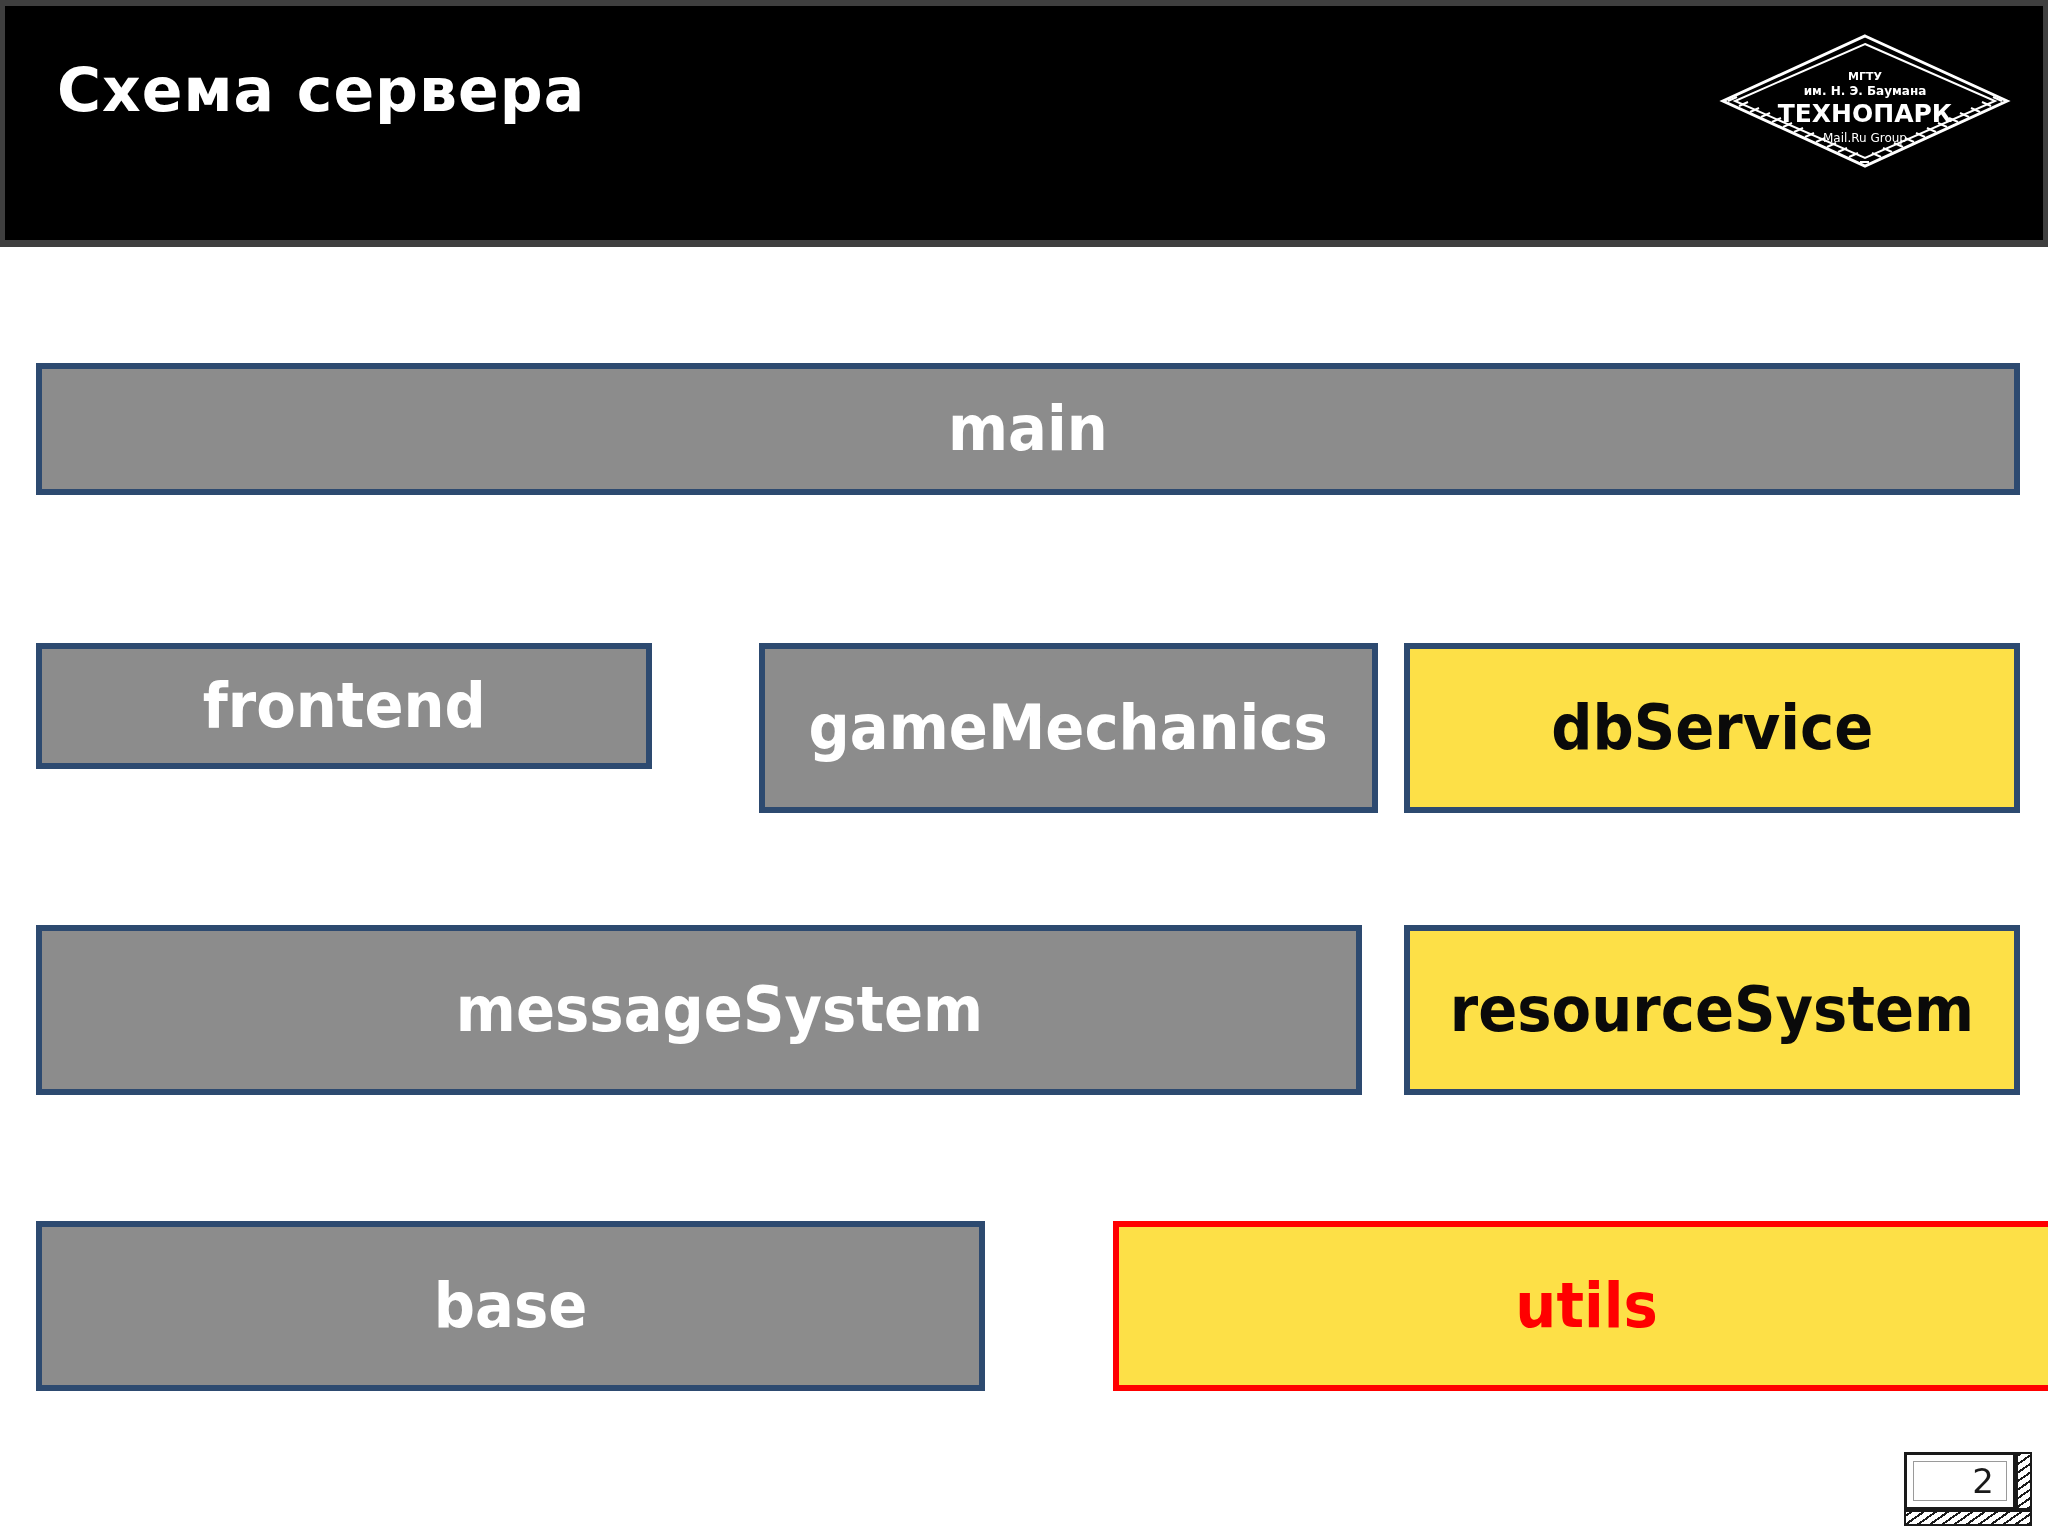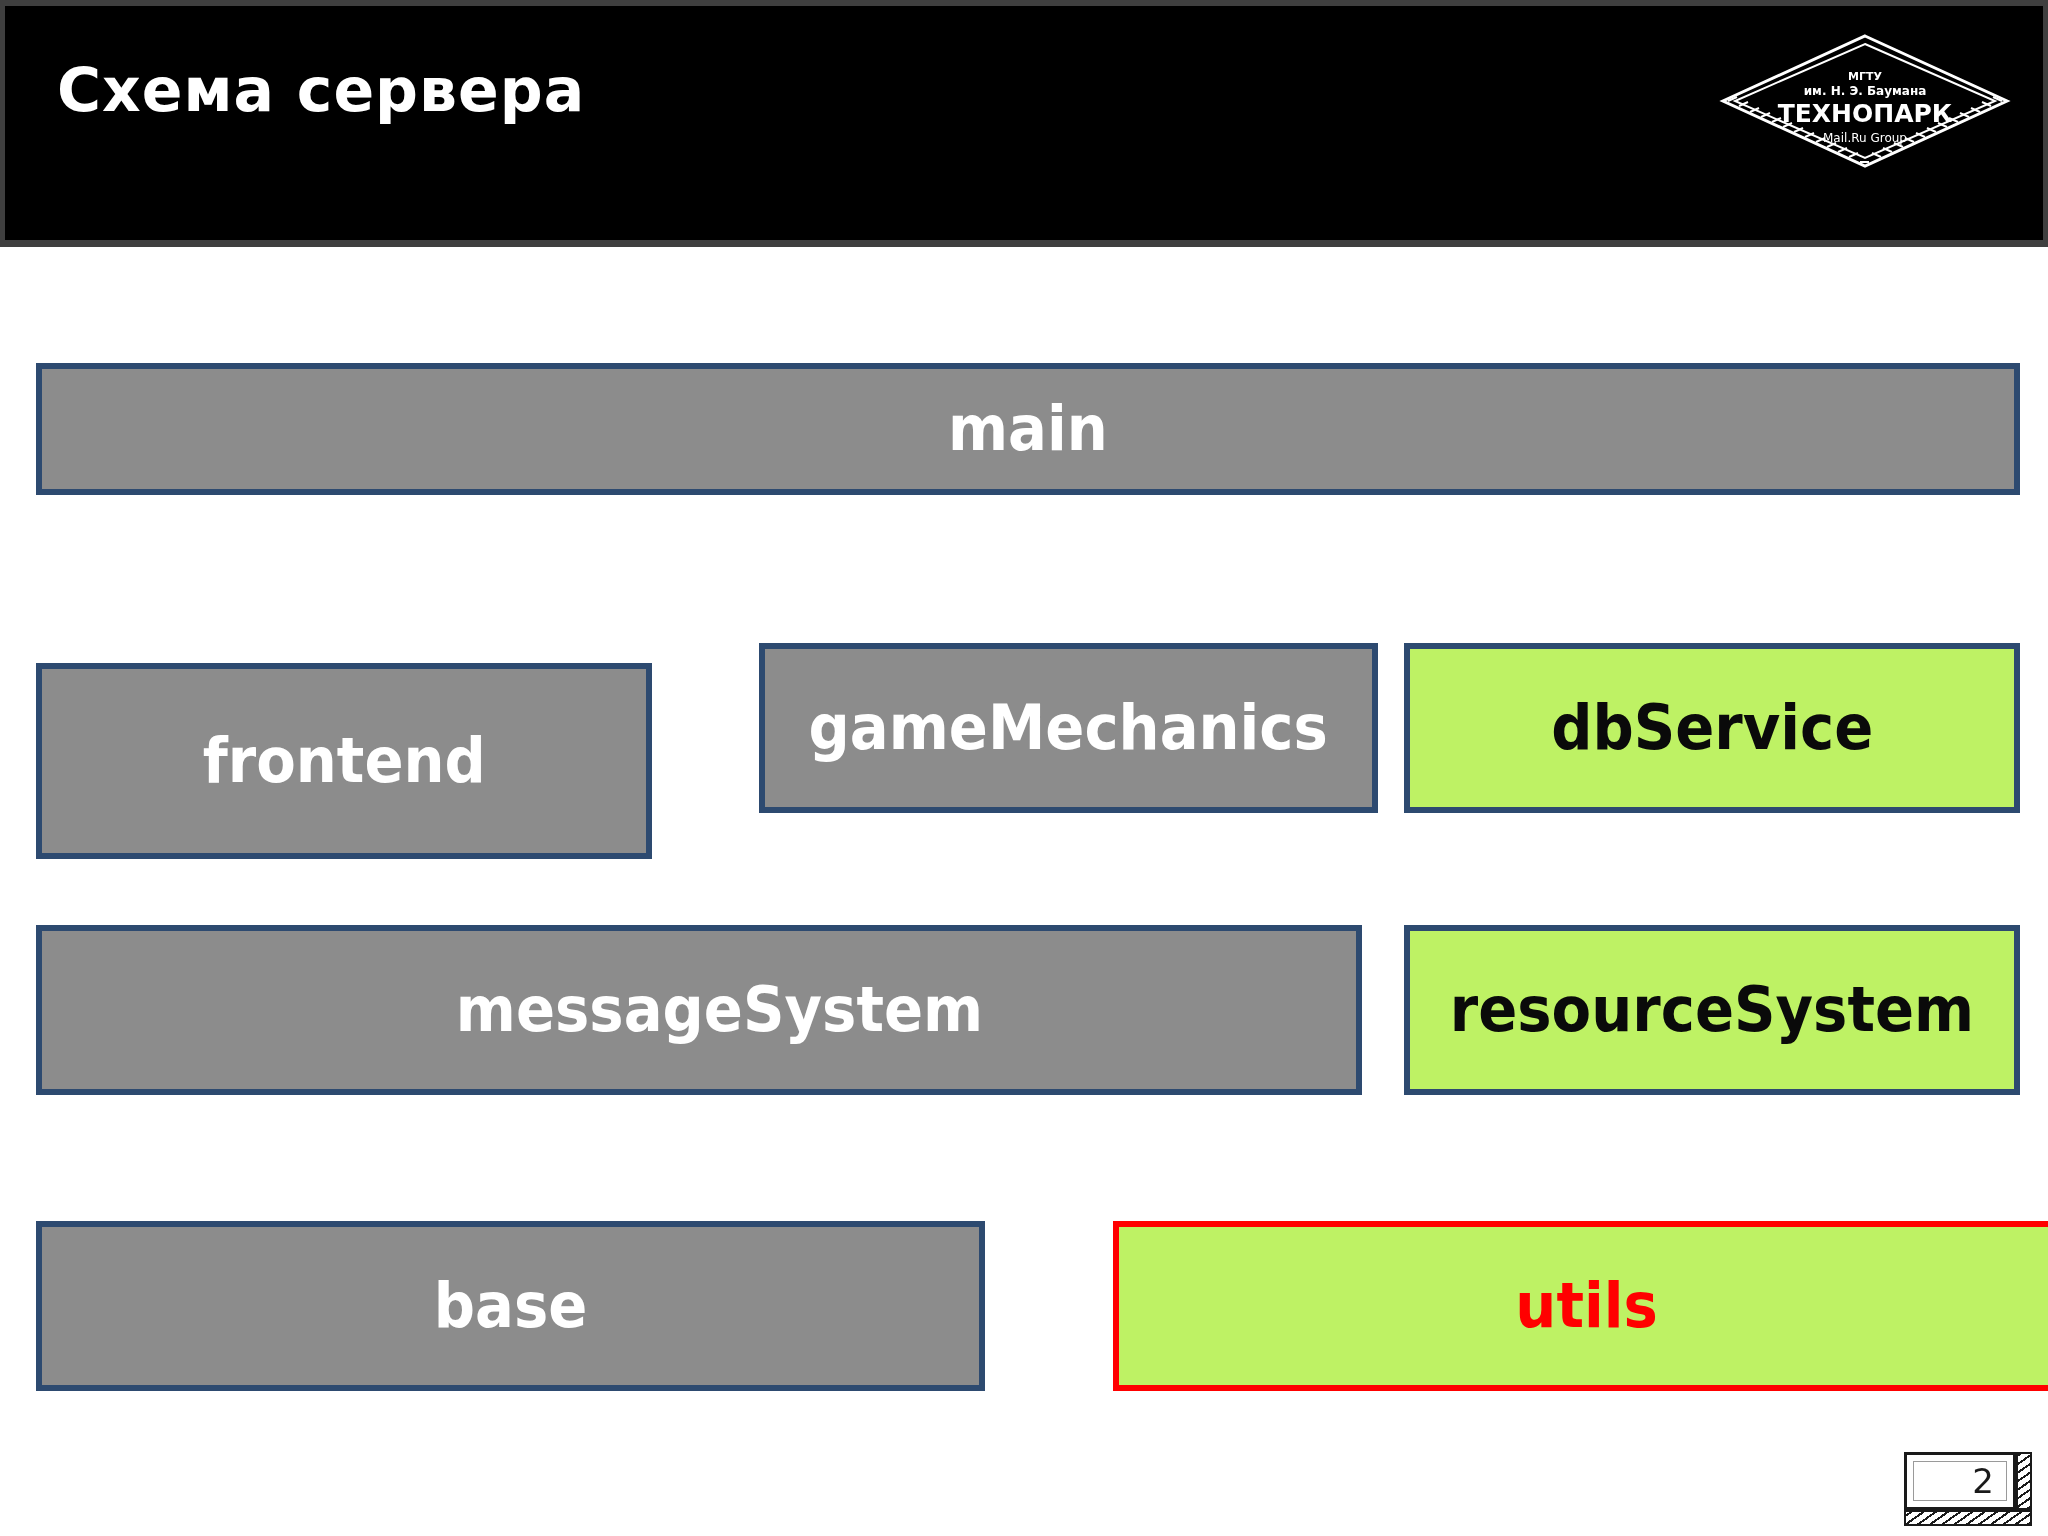--- a/index.html
+++ b/index.html
@@ -69,36 +69,36 @@
     font-family: "DejaVu Sans", sans-serif;
     font-weight: 700;
     letter-spacing: 0px;
     white-space: nowrap;
   }
   .node.gray {
     background: #8c8c8c;
     color: #ffffff;
   }
   .node.blue {
-    background: #bef264;
+    background: #fde047;
     color: #0a0a0a;
   }
   .node.highlight {
     border-color: #ff0000;
     color: #ff0000;
   }
   .node .node-label {
     font-size: 62px;
     line-height: 1;
     transform: scaleX(0.93);
   }
 
   
   #node-main        { left: 36px;   top: 116px;  width: 1984px; height: 132px; }
-  #node-frontend    { left: 36px;   top: 416px;  width: 616px;  height: 196px; }
+  #node-frontend    { left: 36px;   top: 396px;  width: 616px;  height: 126px; }
   #node-gamemech    { left: 718px;  top: 396px;  width: 619px;  height: 170px; margin-left: 41px; }
   #node-dbservice   { left: 1404px; top: 396px;  width: 616px;  height: 170px; }
   #node-messagesys  { left: 36px;   top: 678px;  width: 1326px; height: 170px; padding-left: 41px; }
   #node-resourcesys { left: 1404px; top: 678px;  width: 616px;  height: 170px; }
   #node-base        { left: 36px;   top: 974px;  width: 949px;  height: 170px; }
   #node-utils       { left: 1073px; top: 974px;  width: 947px;  height: 170px; margin-left: 40px; }
 
   
   #page-number-badge {
     position: absolute;

